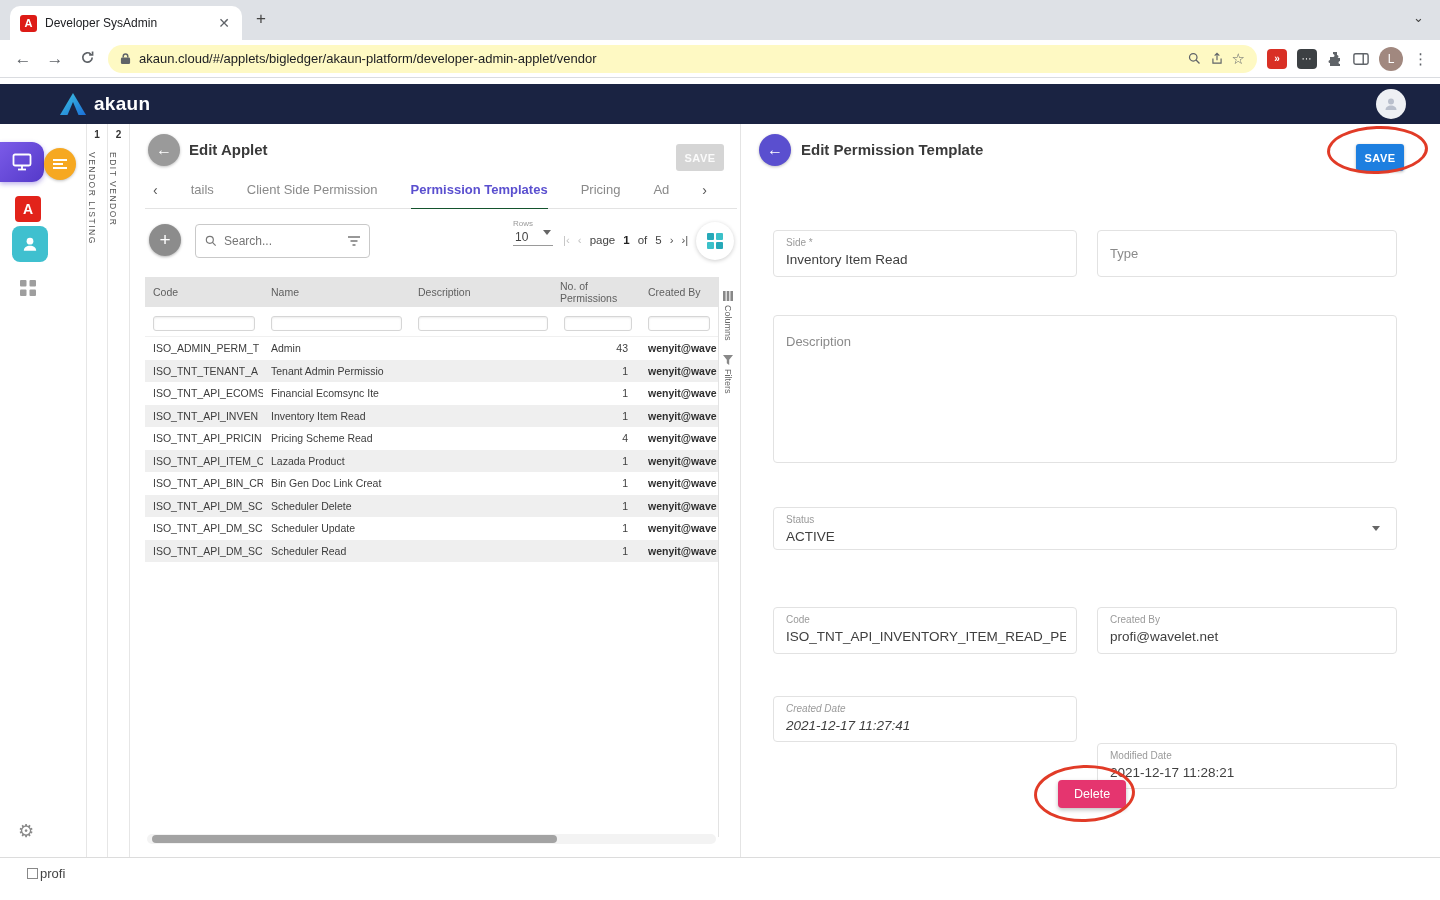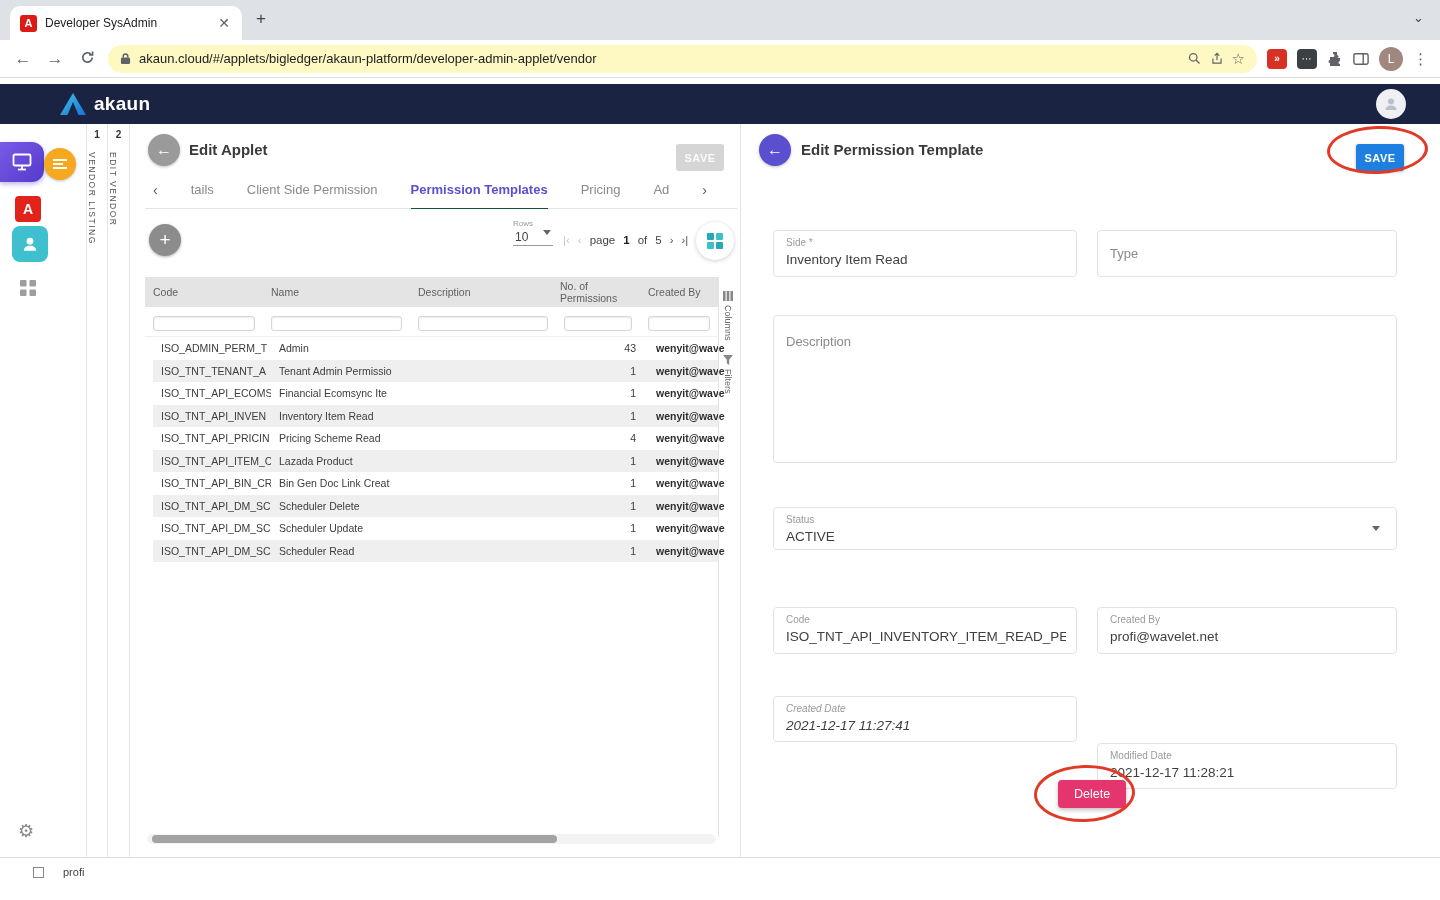--- a/index.html
+++ b/index.html
@@ -109,21 +109,21 @@
 
   
   .table { position:absolute; left:0; top:153px; width:573px; }
   .thead, .tfilter, .trow { display:grid; grid-template-columns:118px 147px 146px 84px 78px; }
   .thead { background:#e4e4e4; height:30px; align-items:center; }
   .th { font-size:10.5px; color:#5f5f5f; padding:0 8px; line-height:1.15; }
   .th-perm { padding:0 4px; }
   .tfilter { height:30px; align-items:center; border-bottom:1px solid #f0f0f0; }
   .tfilter input { height:15px; margin:0 8px; border:1px solid #d6d6d6; border-radius:3px; width:calc(100% - 16px);
                    box-shadow:inset 0 1px 2px rgba(0,0,0,.08); font-size:10px; padding:0 4px; font-family:inherit; }
-  .trow { height:22.5px; align-items:center;margin-left:8px; }
+  .trow { height:22.5px; align-items:center; }
   .trow:nth-child(even) { background:#efefef; }
   .tc { font-size:10.5px; color:#3c3c3c; padding:0 8px; white-space:nowrap; overflow:hidden; }
   .c-perm { text-align:right; padding-right:12px; }
   .c-by { font-weight:bold; color:#2e2e2e; }
 
   
   .side-strip { position:absolute; left:573px; top:153px; width:19px; height:560px; border-left:1px solid #e3e3e3; }
   .strip-group { display:flex; flex-direction:column; align-items:center; gap:4px; margin-top:14px; color:#777; }
   .strip-label { writing-mode:vertical-rl; font-size:9px; color:#666; }
 
@@ -148,21 +148,21 @@
   .delete-btn { position:absolute; left:313px; top:656px; padding:7px 16px; background:#e5356f; color:#fff;
                 border:none; border-radius:4px; font-size:12.5px; font-family:inherit; box-shadow:0 2px 4px rgba(0,0,0,.25); }
 
   
   .annot { position:absolute; border:3px solid #e13b27; border-radius:50%; pointer-events:none; z-index:50; }
   .annot-save { left:1327px; top:126px; width:101px; height:48px; transform:rotate(-2deg); }
   .annot-delete { left:1034px; top:765px; width:101px; height:57px; transform:rotate(-2deg); }
 
   
   .footer { position:absolute; top:857px; left:0; width:1440px; height:43px; background:#fff; border-top:1px solid #dcdcdc; }
-  .footer-chip { position:absolute; left:33px; top:8px; display:flex; align-items:center; gap:19px; font-size:11px; color:#444; }
+  .footer-chip { position:absolute; left:27px; top:8px; display:flex; align-items:center; gap:2px; font-size:13px; color:#444; }
   .chip-box { width:11px; height:11px; border:1.5px solid #888; display:inline-block; }
 </style>
 </head>
 <body>
 
 <div class="screen">
 
   <div class="tabstrip">
     <div class="btab">
       <span class="favicon">A</span>
@@ -299,20 +299,34 @@
         <span class="tabitem">tails</span>
         <span class="tabitem">Client Side Permission</span>
         <span class="tabitem active">Permission Templates</span>
         <span class="tabitem">Pricing</span>
         <span class="tabitem">Ad</span>
         <span class="tab-chev">›</span>
       </div>
 
       <span class="plus-btn">+</span>
 
+      <div class="searchbox">
+        <span style="display:flex;">
+          <svg width="14" height="14" viewBox="0 0 24 24">
+              <circle cx="10" cy="10" r="6" fill="none" stroke="#777" stroke-width="2"></circle>
+              <line x1="14.5" y1="14.5" x2="20" y2="20" stroke="#777" stroke-width="2"></line>
+            </svg>
+        </span>
+        <input type="text" placeholder="Search..." style="">
+        <span style="display:flex;">
+          <svg width="14" height="12" viewBox="0 0 14 12">
+              <path d="M1 2h12M3.5 6h7M5.5 10h3" stroke="#777" stroke-width="1.6"></path>
+            </svg>
+        </span>
+      </div>
 
       <div class="rows-block">
         <div class="rows-label">Rows</div>
         <div class="rows-select">
           <span>10</span>
           <span class="caret-down"></span>
         </div>
       </div>
 
       <div class="pagination">

